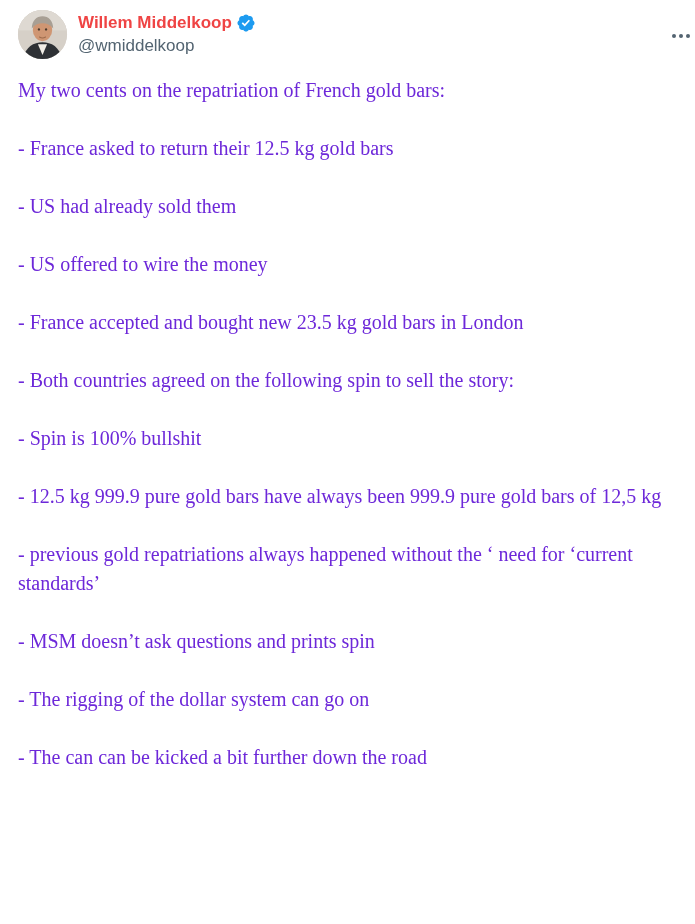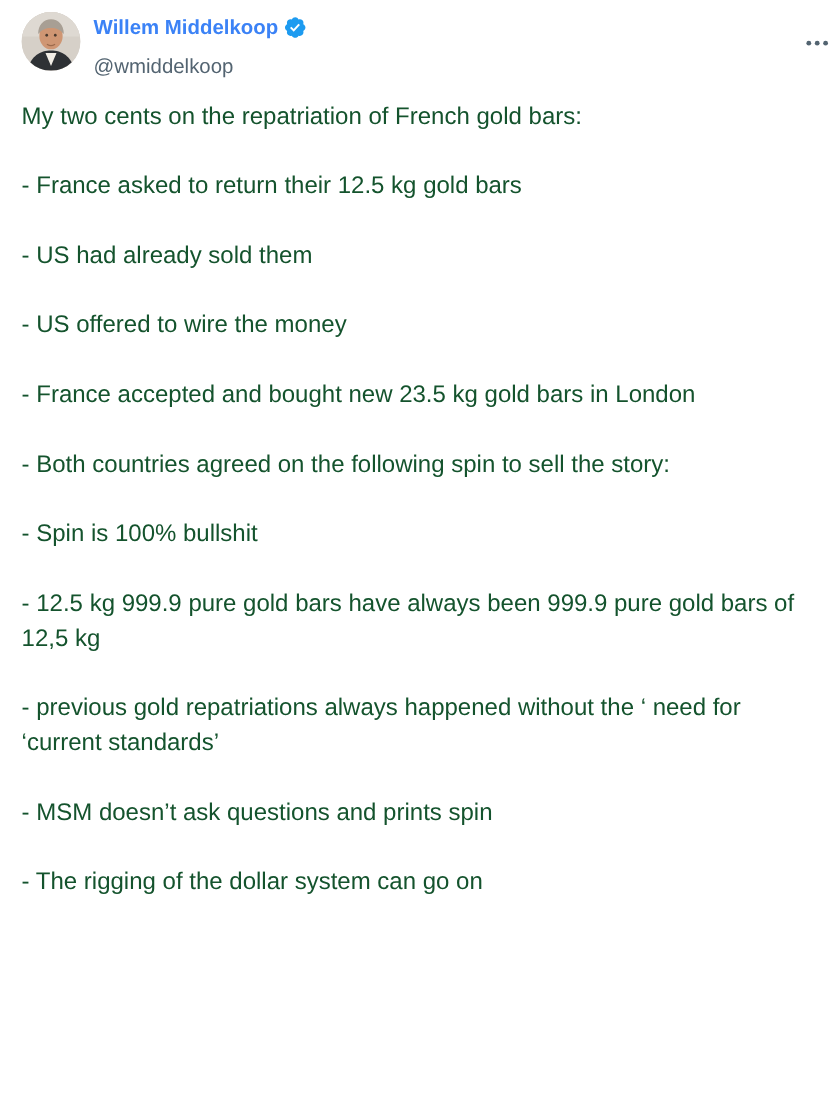--- a/index.html
+++ b/index.html
@@ -40,51 +40,52 @@
   }
   .name-row {
     display: flex;
     align-items: center;
     gap: 4px;
   }
   .display-name {
     font-size: 17px;
     font-weight: 700;
     line-height: 21px;
-    color: #3b82f6;
+    color: #ef4444;
     cursor: pointer;
   }
   .verified-badge { display: inline-flex; }
   .verified-badge svg { width: 20px; height: 20px; display: block; }
   .handle {
     font-size: 17px;
     line-height: 21px;
     color: #536471;
-    margin-top: 12px;
+    margin-top: 2px;
     cursor: pointer;
   }
   .more-btn {
     margin-left: auto;
     display: flex;
     gap: 3px;
     padding: 24px 3px 8px 8px;
     cursor: pointer;
     align-items: center;
   }
   .more-dot {
     width: 4px;
     height: 4px;
     border-radius: 50%;
     background: #536471;
   }
   .tweet-body {
     padding: 17px 18px 0 18px;
     font-size: 20px;
     line-height: 29px;
-    color: #14532d;
+    color: #6d28d9;
+    font-family: Liberation Serif, serif;
   }
   .tweet-body p {
     margin: 0 0 29px 0;
     white-space: pre-wrap;
   }
 </style>
 </head>
 <body>
 
 <div class="tweet-card">
@@ -130,15 +131,16 @@
       <p>- France asked to return their 12.5 kg gold bars</p>
       <p>- US had already sold them</p>
       <p>- US offered to wire the money</p>
       <p>- France accepted and bought new 23.5 kg gold bars in London</p>
       <p>- Both countries agreed on the following spin to sell the story:</p>
       <p>- Spin is 100% bullshit</p>
       <p>- 12.5 kg 999.9 pure gold bars have always been 999.9 pure gold bars of 12,5 kg</p>
       <p>- previous gold repatriations always happened without the ‘ need for ‘current standards’</p>
       <p>- MSM doesn’t ask questions and prints spin</p>
       <p>- The rigging of the dollar system can go on</p>
+      <p>- The can can be kicked a bit further down the road</p>
     </div>
 
 </div>
 
 </body></html>

